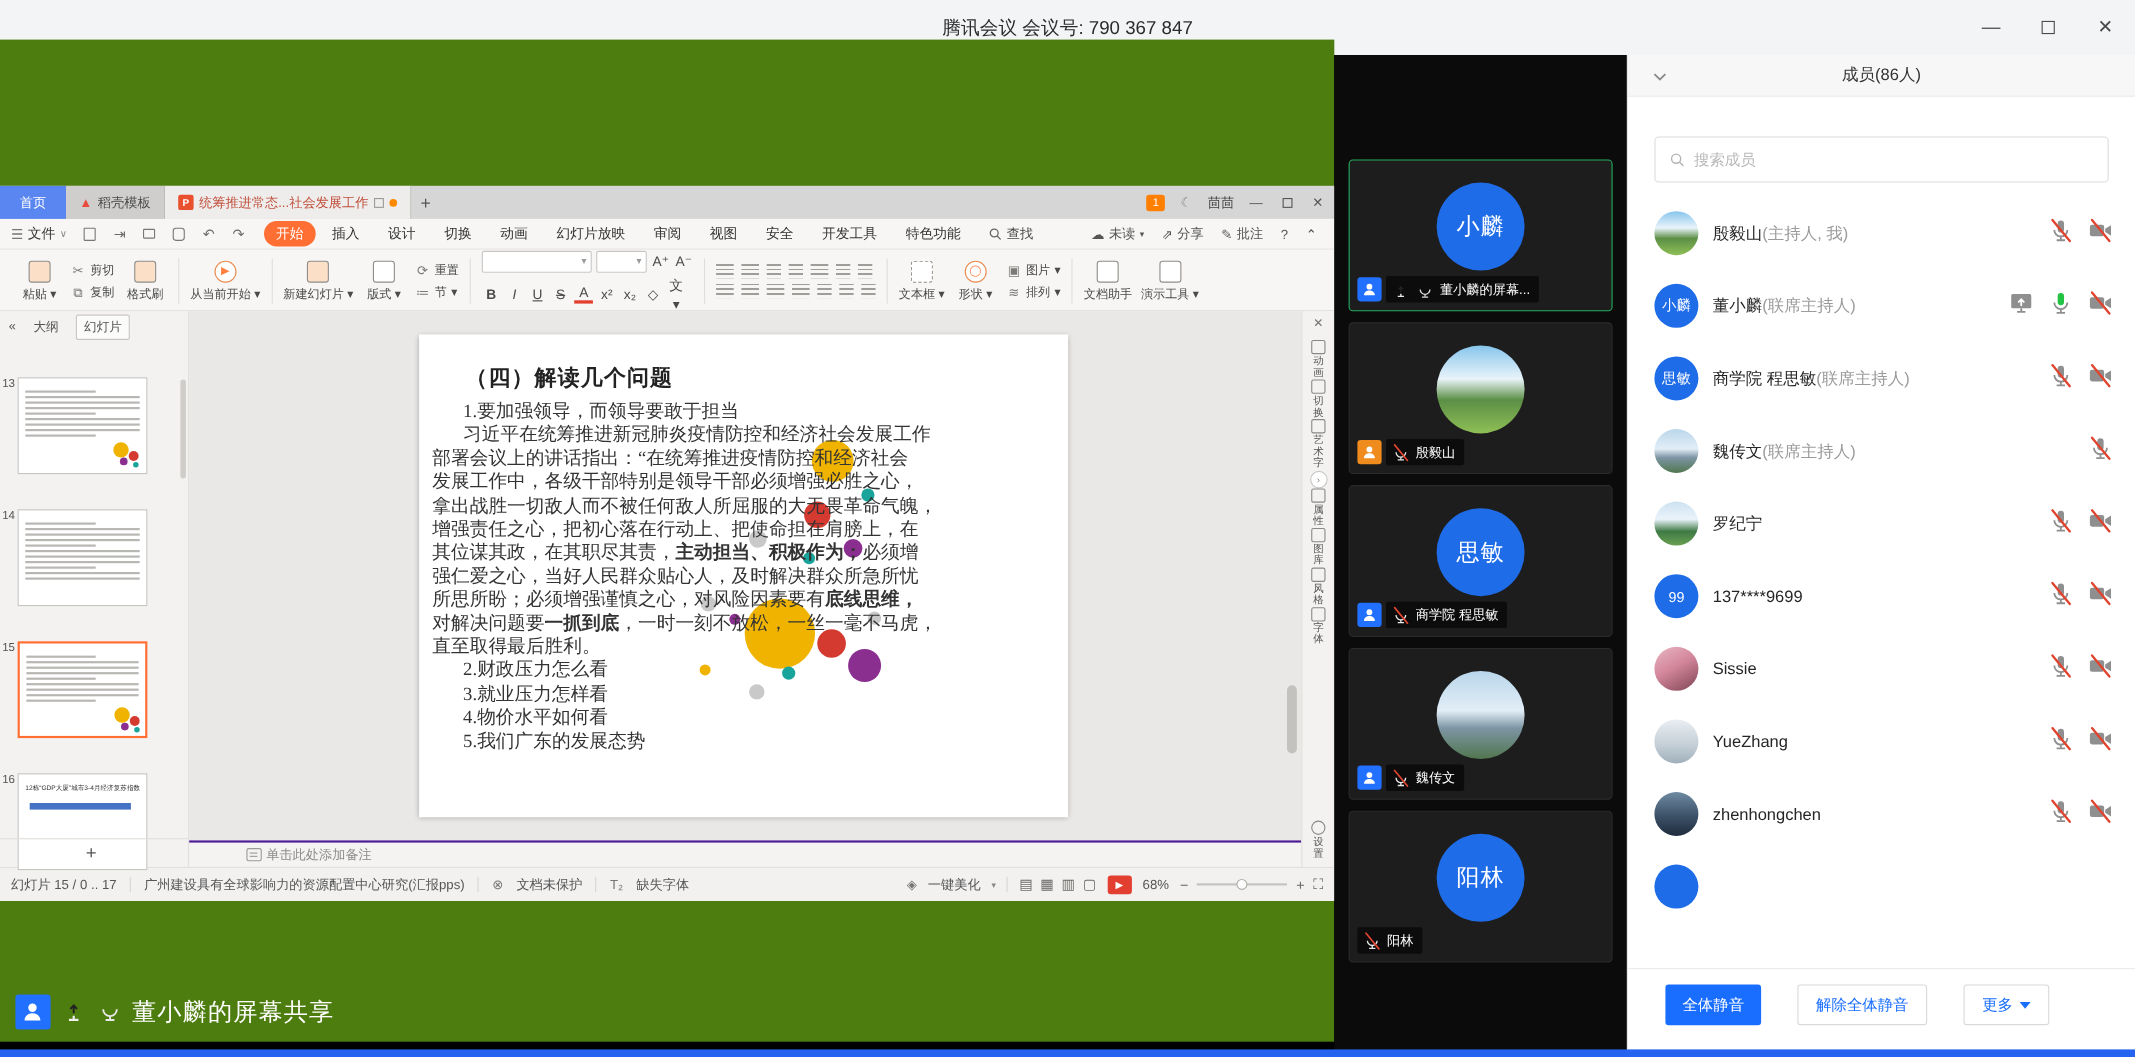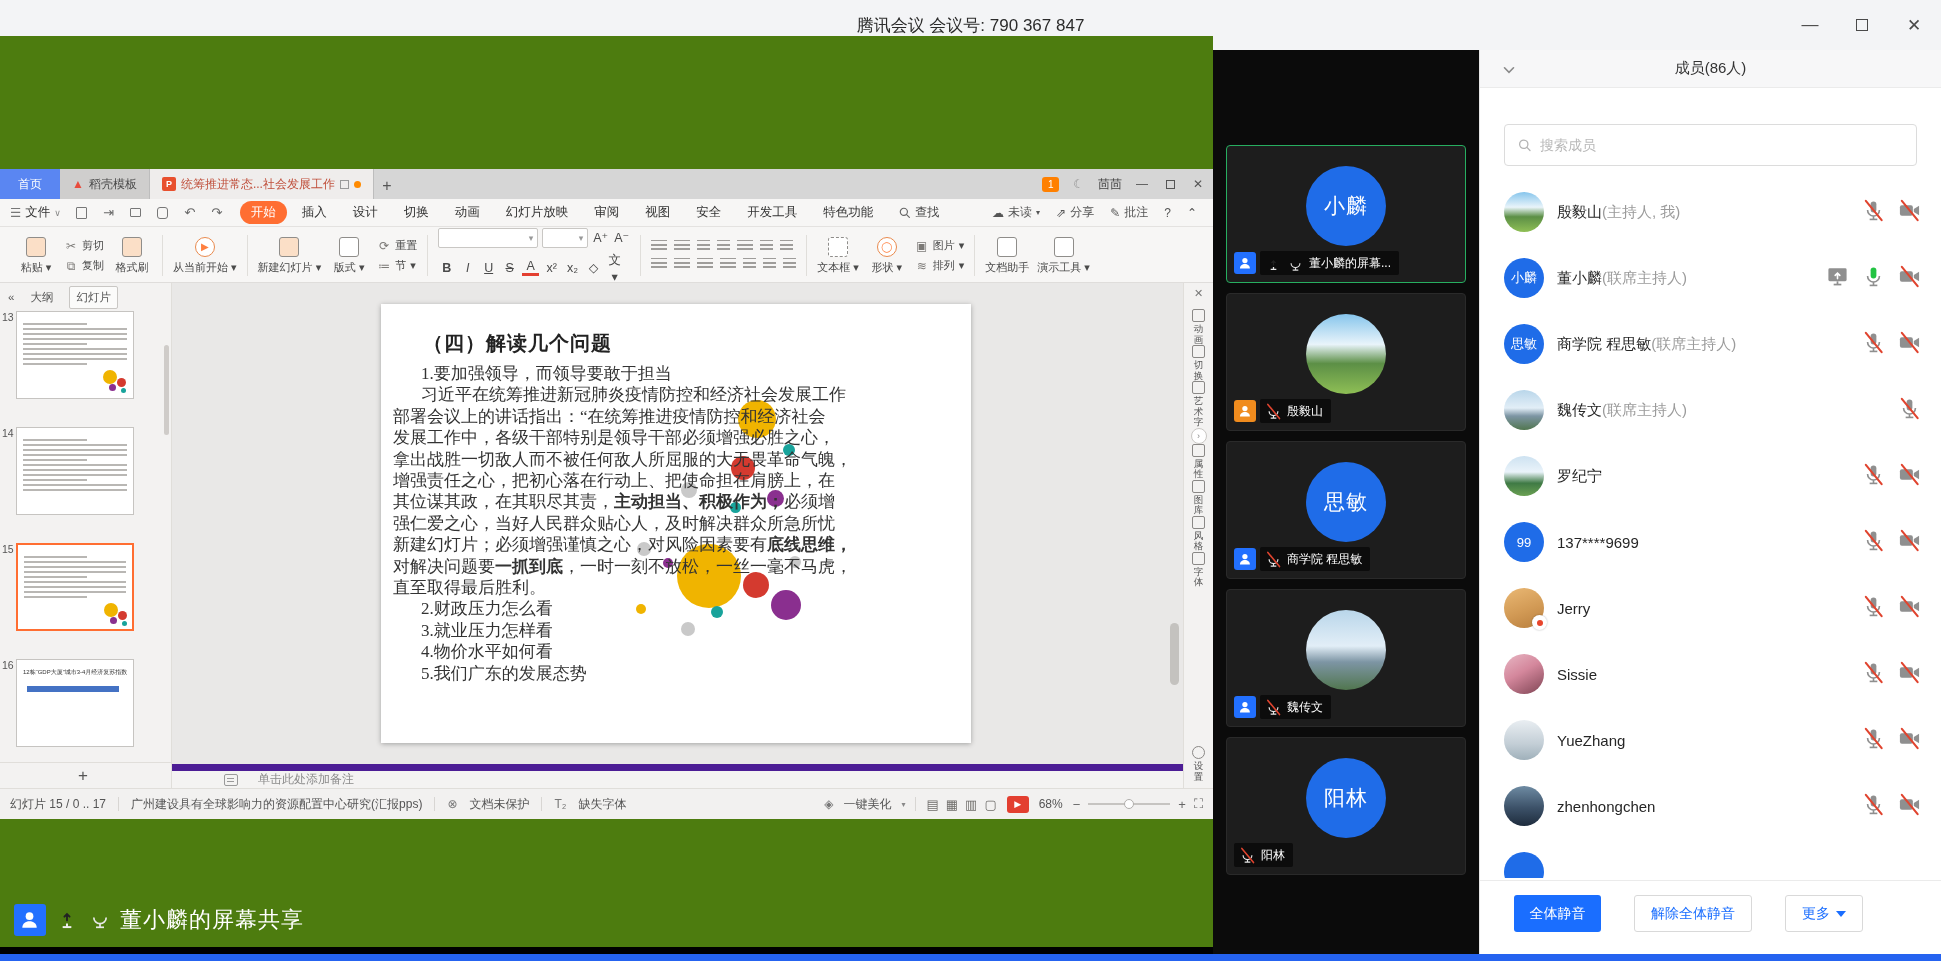--- a/index.html
+++ b/index.html
@@ -71,41 +71,41 @@
   .prow { display:flex; gap:7px; }
   .licon { width:16px; height:13px; background:repeating-linear-gradient(#8f8d8a 0 1.4px, transparent 1.4px 4.2px); opacity:.85; cursor:pointer; }
   .licon.half { width:13px; }
 
   .wps-body { position:relative; height:505px; display:flex; }
   .thumb-panel { width:172px; background:#f3f2f1; border-right:1px solid #e0deda; position:relative; }
   .tp-head { height:28px; display:flex; align-items:center; gap:10px; padding:0 8px; font-size:11.5px; color:#555; }
   .tp-tab { padding:3px 6px; cursor:pointer; }
   .tp-tab.sel { border:1px solid #c9c7c4; background:#fbfbfa; border-radius:2px; }
   .thumb-scroll { position:absolute; right:2px; top:62px; width:5px; height:90px; background:#cfccc9; border-radius:3px; }
-  .thumb-slot { position:relative; margin:0 10px 28px 16px; }
+  .thumb-slot { position:relative; margin:32px 10px 28px 16px; }
   .tnum { position:absolute; left:-14px; top:0; font-size:10.5px; color:#555; }
   .thumb { width:118px; height:88px; background:#fff; border:1px solid #c6c4c1; position:relative; overflow:hidden; cursor:pointer; }
   .thumb.sel { border:2px solid #ff6e32; }
   .tline { height:2px; background:#b9b7b4; margin:3px 6px 0 6px; }
   .tline.short { width:55%; }
   .tdot { position:absolute; border-radius:50%; }
   .tbar { position:absolute; left:10px; top:26px; width:92px; height:6px; background:#4472c4; }
   .ttitle { position:absolute; left:6px; top:8px; right:6px; font-size:6px; color:#333; text-align:center; white-space:nowrap; overflow:hidden; }
   .tp-plus { position:absolute; bottom:0; left:0; width:100%; height:26px; border-top:1px solid #e0deda; display:flex; align-items:center; }
   .plus { margin-left:78px; font-size:17px; color:#555; cursor:pointer; }
 
   .canvas { position:relative; flex:1; background:#e9e8e7; }
   .slide { position:absolute; left:209px; top:21px; width:590px; height:439px; background:#fff; box-shadow:0 1px 5px rgba(0,0,0,.3); overflow:hidden; cursor:text; }
   .slide-title { margin:26px 0 4px 42px; font-size:20px; font-weight:bold; color:#222; letter-spacing:1px; }
   .slide-body { font-family:"Liberation Serif","DejaVu Serif",serif; font-size:17px; line-height:21.4px; color:#333; padding:2px 10px 0 12px; position:relative; z-index:2; }
   .sline.ind { padding-left:28px; }
   .sdot { position:absolute; border-radius:50%; z-index:1; }
   .canvas-scroll { position:absolute; right:3px; top:0; width:10px; height:481px; }
   .cs-thumb { position:absolute; left:0; width:9px; height:62px; top:340px; background:#c4c2bf; border-radius:5px; }
-  .notes-row { position:absolute; left:0; bottom:0; width:100%; height:24px; background:#f4f3f2; border-top:7px solid #4c1d95; display:flex; align-items:center; gap:20px; padding-left:52px; color:#8b8b8b; font-size:12px; }
+  .notes-row { position:absolute; left:0; bottom:0; width:100%; height:24px; background:#f4f3f2; border-top:2px solid #4c1d95; display:flex; align-items:center; gap:4px; padding-left:52px; color:#8b8b8b; font-size:12px; }
   .notes-icon { width:14px; height:12px; border:1.2px solid #9a9a9a; border-radius:2px; position:relative; }
   .notes-icon:after { content:""; position:absolute; left:2px; top:3px; width:7px; height:1.2px; background:#9a9a9a; box-shadow:0 3px 0 #9a9a9a; }
 
   .right-strip { width:30px; background:#f3f2f1; border-left:1px solid #e0deda; display:flex; flex-direction:column; align-items:center; padding-top:4px; gap:9px; position:relative; }
   .rs-x { color:#777; font-size:11px; cursor:pointer; }
   .rs-item { display:flex; flex-direction:column; align-items:center; gap:2px; cursor:pointer; }
   .rs-ic { width:13px; height:13px; border:1.2px solid #8a8886; border-radius:2px; }
   .rs-lb { width:12px; font-size:9.5px; line-height:10.5px; color:#555; text-align:center; word-break:break-all; }
   .rs-chev { width:16px; height:16px; border-radius:50%; border:1px solid #c9c7c4; background:#fff; color:#888; font-size:9px; display:flex; align-items:center; justify-content:center; cursor:pointer; }
   .rs-gear { position:absolute; bottom:6px; display:flex; flex-direction:column; align-items:center; gap:2px; }
@@ -477,21 +477,21 @@
             <div class="slide-title">（四）解读几个问题</div>
             <div class="slide-body" id="slide-body">
                 <div class="sline ind"><span>1.要加强领导，而领导要敢于担当</span></div>
                 <div class="sline ind"><span>习近平在统筹推进新冠肺炎疫情防控和经济社会发展工作</span></div>
                 <div class="sline"><span>部署会议上的讲话指出：“在统筹推进疫情防控和经济社会</span></div>
                 <div class="sline"><span>发展工作中，各级干部特别是领导干部必须增强必胜之心，</span></div>
                 <div class="sline"><span>拿出战胜一切敌人而不被任何敌人所屈服的大无畏革命气魄，</span></div>
                 <div class="sline"><span>增强责任之心，把初心落在行动上、把使命担在肩膀上，在</span></div>
                 <div class="sline"><span>其位谋其政，在其职尽其责，</span><span style="font-weight: bold;">主动担当、积极作为；</span><span>必须增</span></div>
                 <div class="sline"><span>强仁爱之心，当好人民群众贴心人，及时解决群众所急所忧</span></div>
-                <div class="sline"><span>新建幻灯片；必须增强谨慎之心，对风险因素要有</span><span style="font-weight: bold;">底线思维，</span></div>
+                <div class="sline"><span>所思所盼；必须增强谨慎之心，对风险因素要有</span><span style="font-weight: bold;">底线思维，</span></div>
                 <div class="sline"><span>对解决问题要</span><span style="font-weight: bold;">一抓到底</span><span>，一时一刻不放松，一丝一毫不马虎，</span></div>
                 <div class="sline"><span>直至取得最后胜利。</span></div>
                 <div class="sline ind"><span>2.财政压力怎么看</span></div>
                 <div class="sline ind"><span>3.就业压力怎样看</span></div>
                 <div class="sline ind"><span>4.物价水平如何看</span></div>
                 <div class="sline ind"><span>5.我们广东的发展态势</span></div>
               </div>
             <div id="slide-dots">
                 <div class="sdot" style="left: 357px; top: 96px; width: 38px; height: 38px; background: rgb(240, 180, 0);"></div>
                 <div class="sdot" style="left: 402px; top: 140px; width: 12px; height: 12px; background: rgb(24, 163, 155);"></div>
@@ -825,42 +825,20 @@
                 <line x1="4" y1="2" x2="20.5" y2="22" stroke="#e0442f" stroke-width="2.2" stroke-linecap="round"></line>
               </svg></span>
             <span><svg viewBox="0 0 24 24">
                 <rect x="2" y="6.5" width="13.5" height="11" rx="2" fill="#8f8f8f"></rect>
   <path d="M16.5 10.5L22 7v10l-5.5-3.5z" fill="#8f8f8f"></path>
                 <line x1="4" y1="2" x2="20.5" y2="22" stroke="#e0442f" stroke-width="2.2" stroke-linecap="round"></line>
               </svg></span>
           </div>
         </div>
         <div class="mrow">
-          <div class="mav av-desert">
-            <span class="avb">
-              <i></i>
-            </span>
-          </div>
-          <div class="mname">Jerry<span class="role"></span></div>
-          <div class="micons">
-            <span><svg viewBox="0 0 24 24">
-                <rect x="9" y="2.5" width="6" height="11.5" rx="3" fill="#8f8f8f"></rect>
-  <path d="M5.8 11.5a6.2 6.2 0 0 0 12.4 0" fill="none" stroke="#8f8f8f" stroke-width="1.7"></path>
-  <line x1="12" y1="17.8" x2="12" y2="21" stroke="#8f8f8f" stroke-width="1.7"></line>
-  <line x1="8" y1="21.3" x2="16" y2="21.3" stroke="#8f8f8f" stroke-width="1.7"></line>
-                <line x1="4" y1="2" x2="20.5" y2="22" stroke="#e0442f" stroke-width="2.2" stroke-linecap="round"></line>
-              </svg></span>
-            <span><svg viewBox="0 0 24 24">
-                <rect x="2" y="6.5" width="13.5" height="11" rx="2" fill="#8f8f8f"></rect>
-  <path d="M16.5 10.5L22 7v10l-5.5-3.5z" fill="#8f8f8f"></path>
-                <line x1="4" y1="2" x2="20.5" y2="22" stroke="#e0442f" stroke-width="2.2" stroke-linecap="round"></line>
-              </svg></span>
-          </div>
-        </div>
-        <div class="mrow">
           <div class="mav av-rose"></div>
           <div class="mname">Sissie<span class="role"></span></div>
           <div class="micons">
             <span><svg viewBox="0 0 24 24">
                 <rect x="9" y="2.5" width="6" height="11.5" rx="3" fill="#8f8f8f"></rect>
   <path d="M5.8 11.5a6.2 6.2 0 0 0 12.4 0" fill="none" stroke="#8f8f8f" stroke-width="1.7"></path>
   <line x1="12" y1="17.8" x2="12" y2="21" stroke="#8f8f8f" stroke-width="1.7"></line>
   <line x1="8" y1="21.3" x2="16" y2="21.3" stroke="#8f8f8f" stroke-width="1.7"></line>
                 <line x1="4" y1="2" x2="20.5" y2="22" stroke="#e0442f" stroke-width="2.2" stroke-linecap="round"></line>
               </svg></span>

